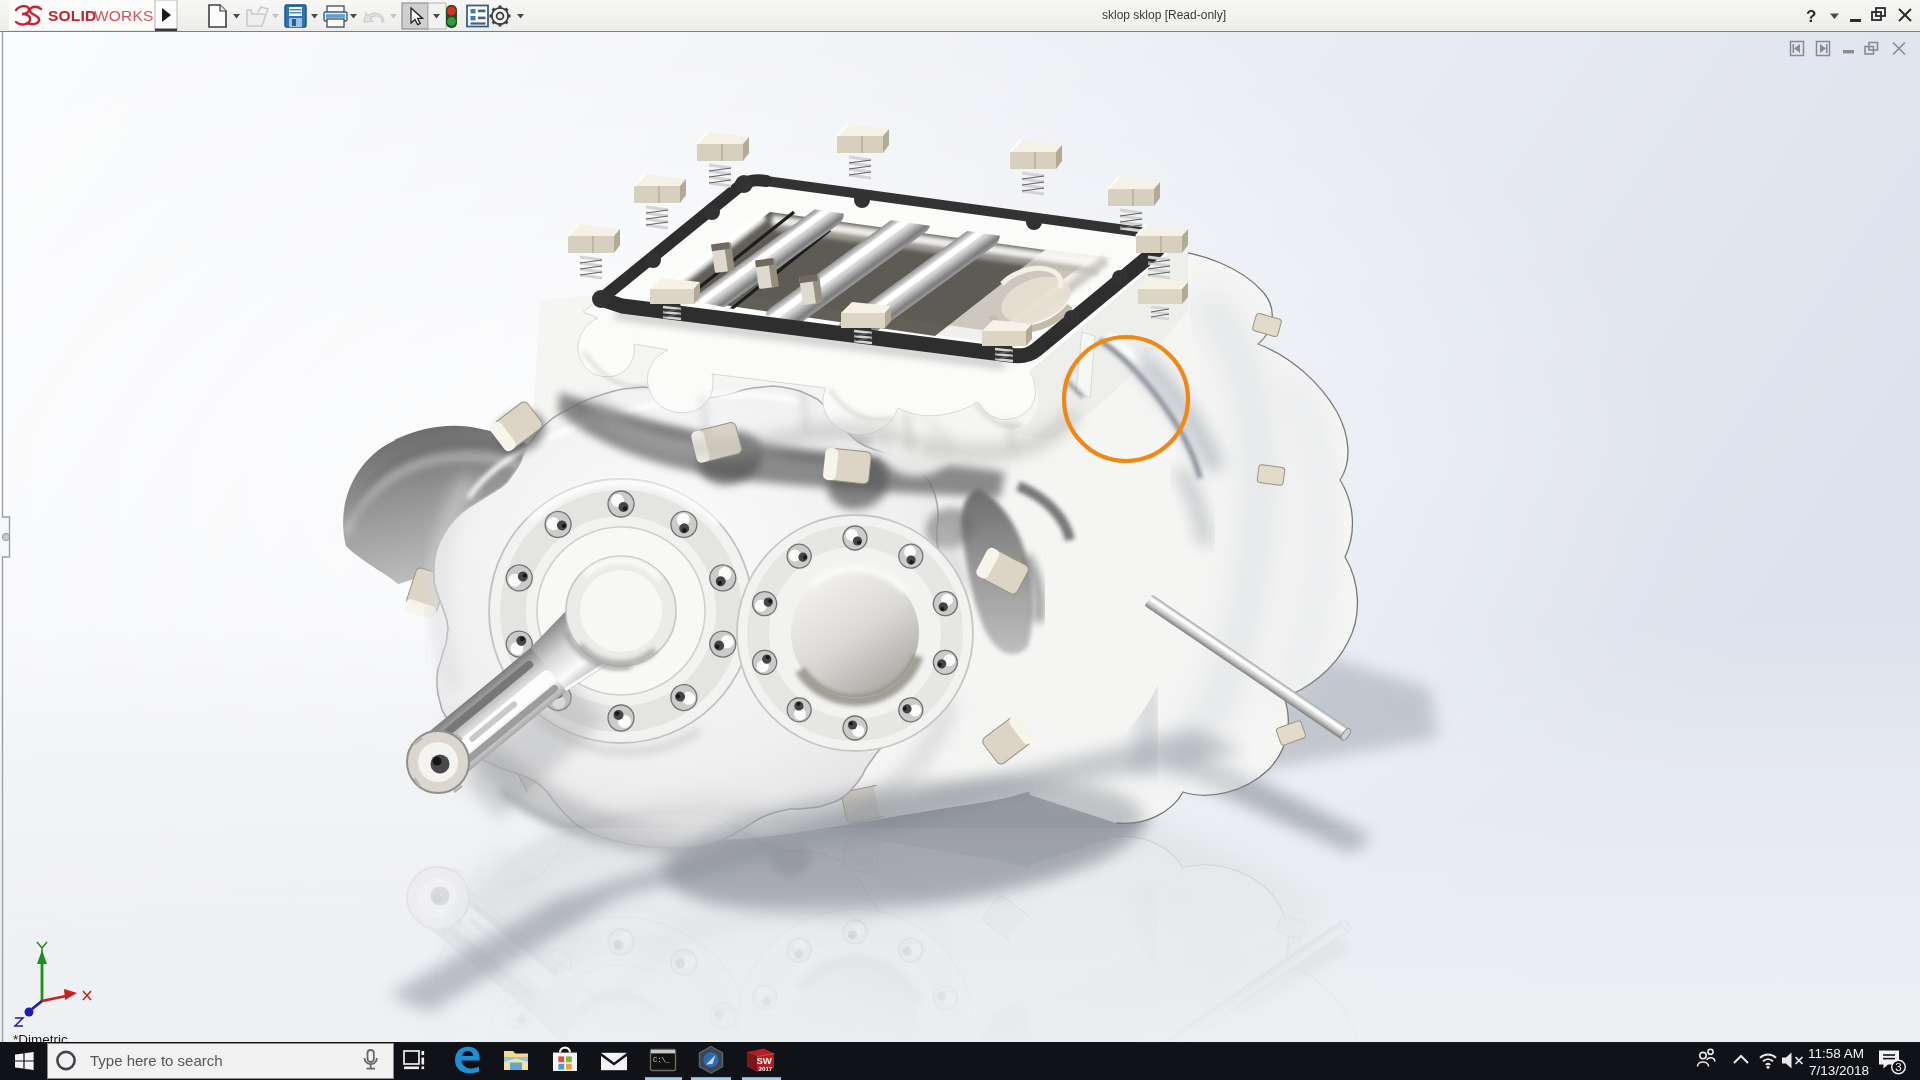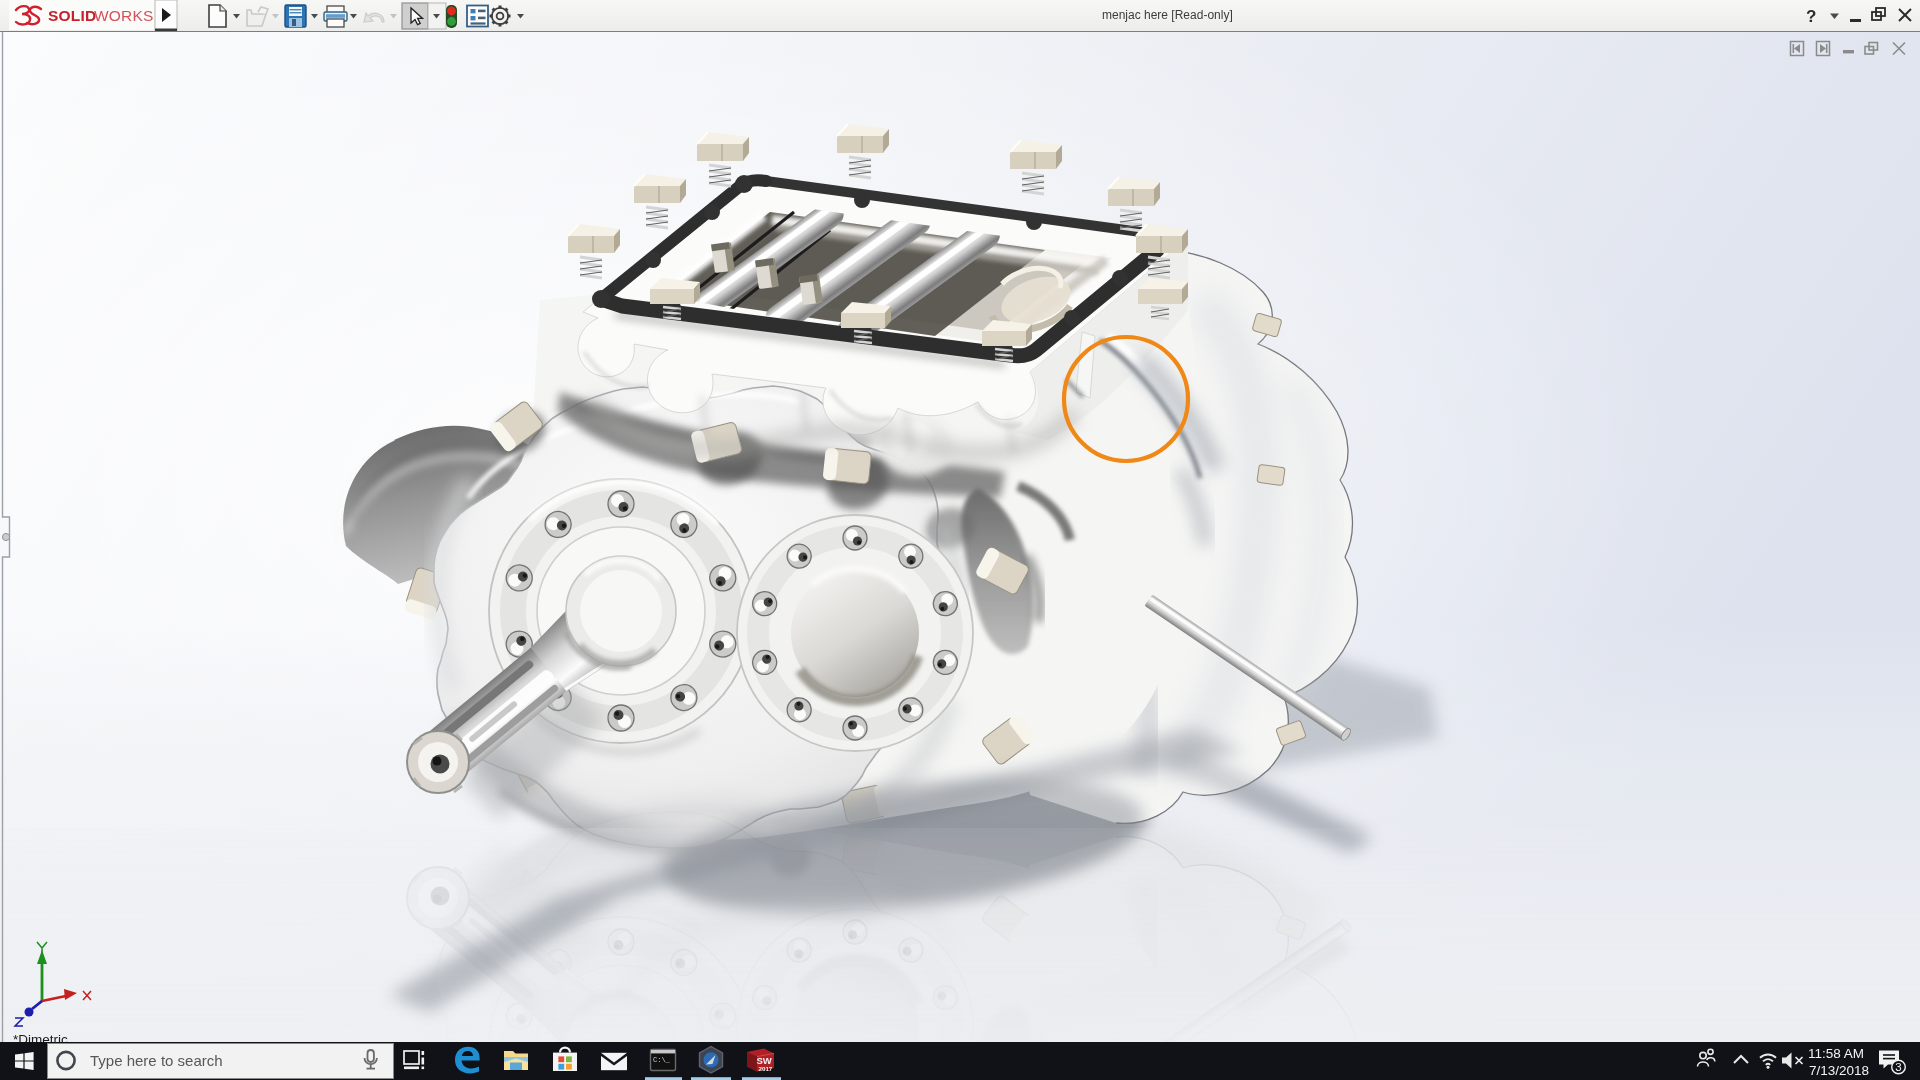--- a/index.html
+++ b/index.html
@@ -595,21 +595,21 @@
       <g fill="none" stroke="#2b2b2b" stroke-width="1.8">
         <rect x="1872" y="12" width="9" height="8"></rect>
         <rect x="1876" y="8" width="9" height="8"></rect>
       </g>
       <g stroke="#2b2b2b" stroke-width="1.9">
         <line x1="1899" y1="9" x2="1911" y2="21"></line>
         <line x1="1911" y1="9" x2="1899" y2="21"></line>
       </g>
     </svg>
   </div>
-  <div class="ttl">menjac here [Read-only]</div>
+  <div class="ttl">sklop sklop [Read-only]</div>
 
   <div id="taskbar">
     <svg width="1920" height="38" viewBox="0 1042 1920 38" xmlns="http://www.w3.org/2000/svg">
       <rect x="0" y="1042" width="1920" height="38" fill="#101218"></rect>
 
       <g fill="#f4f4f4">
         <path d="M 15 1054.6 L 23.4 1053.4 L 23.4 1060.4 L 15 1060.4 Z"></path>
         <path d="M 24.6 1053.2 L 33.6 1052 L 33.6 1060.4 L 24.6 1060.4 Z"></path>
         <path d="M 15 1061.6 L 23.4 1061.6 L 23.4 1068.6 L 15 1067.4 Z"></path>
         <path d="M 24.6 1061.6 L 33.6 1061.6 L 33.6 1070 L 24.6 1068.8 Z"></path>

